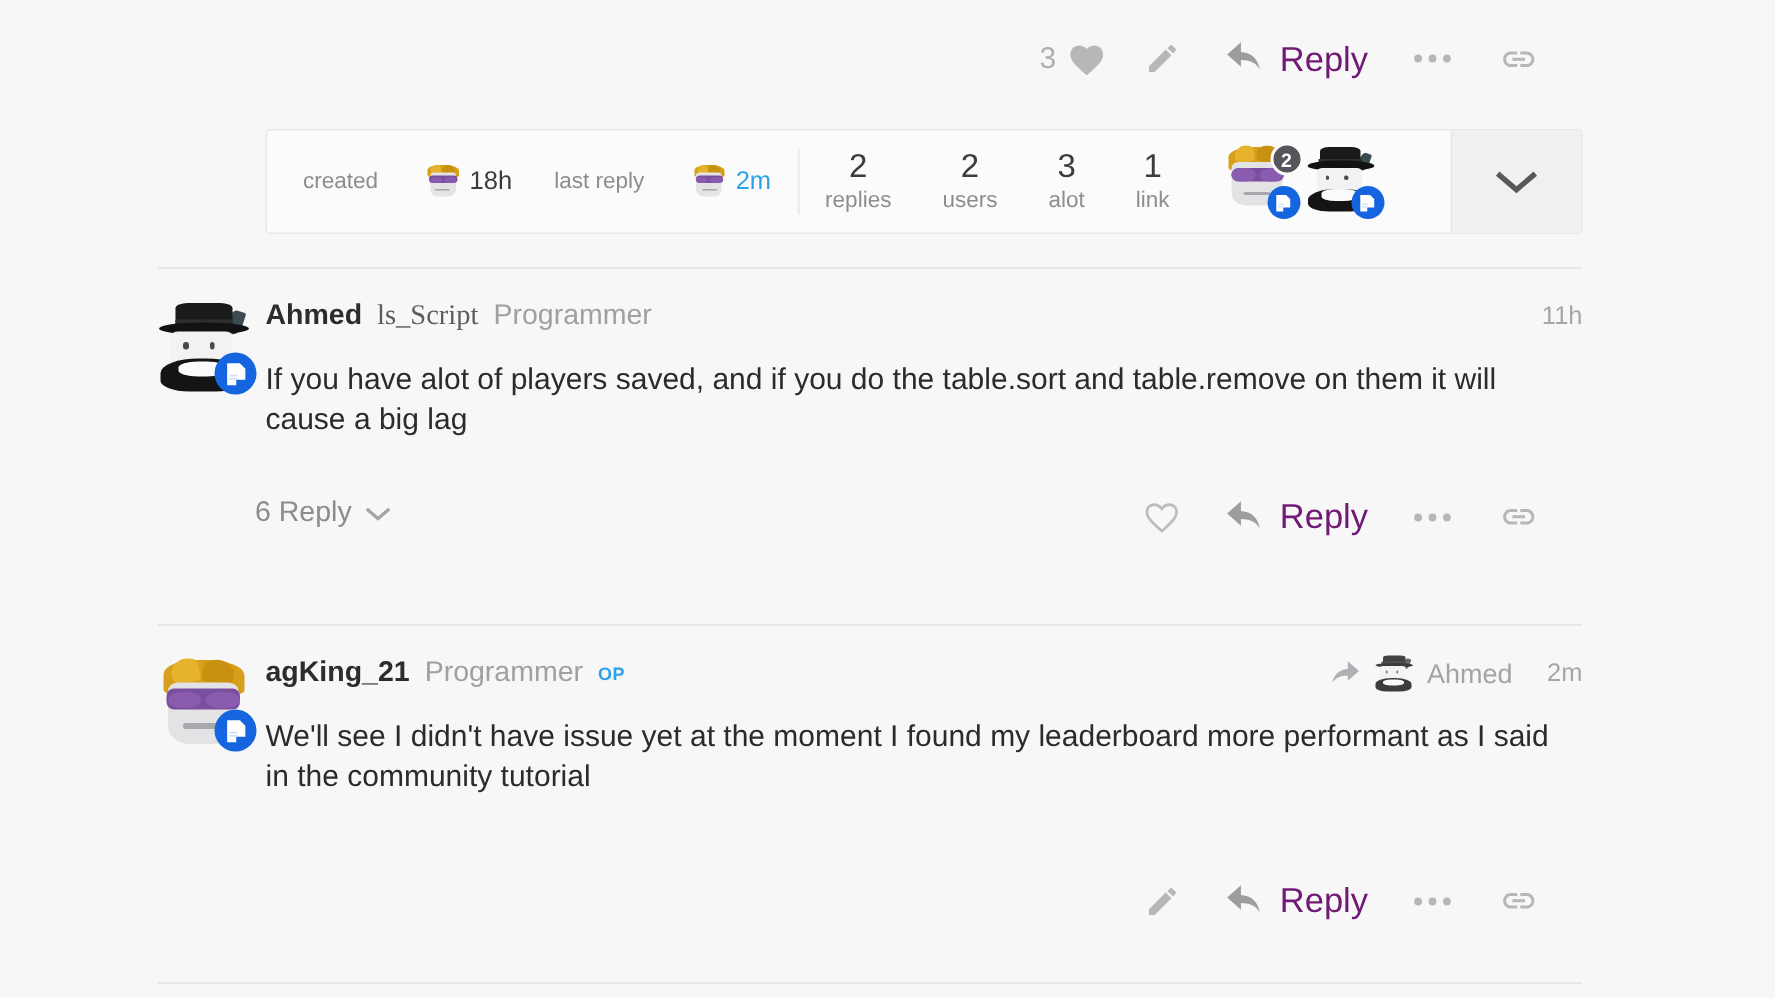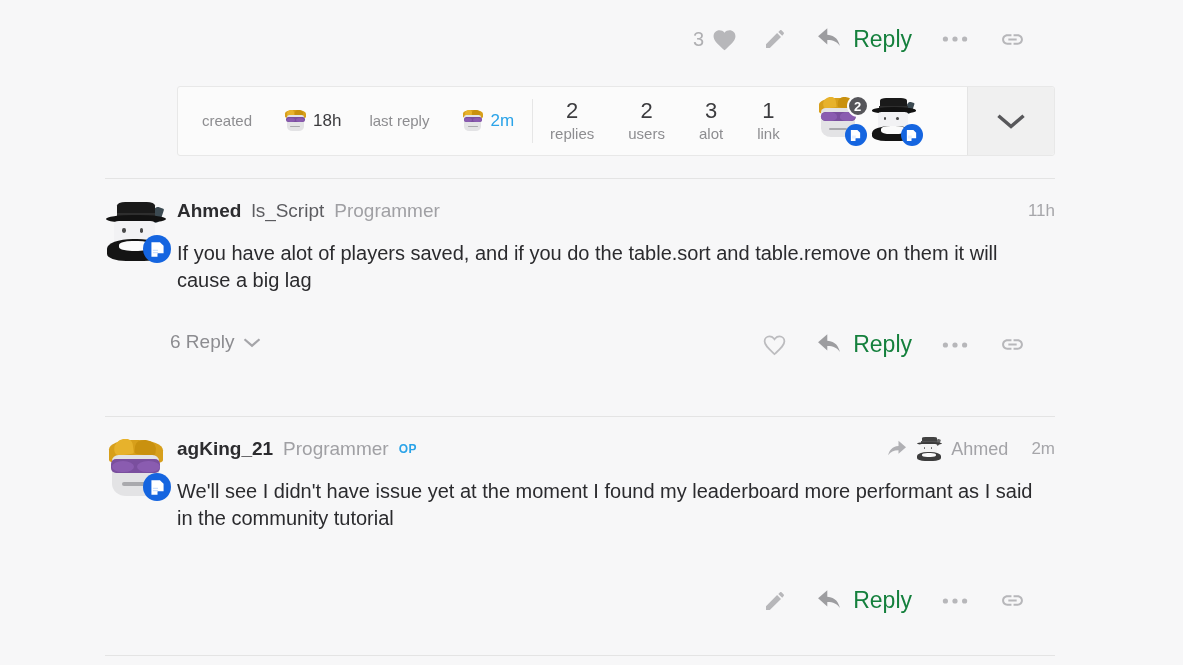--- a/index.html
+++ b/index.html
@@ -37,21 +37,21 @@
   }
   .act-like { font-size: 20px; color: #adadb0; padding: 6px 10px; }
   .act-like .cnt { font-size: 20px; color: #b0b0b3; }
   .act-pad { padding: 6px 16px; }
   .act-reply {
     font-size: 23px;
     color: #a6a6a9;
     padding: 6px 14px;
     gap: 10px;
   }
-  .act-reply .lbl { font-size: 23px; color: #15803d; }
+  .act-reply .lbl { font-size: 23px; color: #701a75; }
 
   svg { display: block; }
   .ico { fill: #b7b7ba; }
   .ico-dark { fill: #9d9da0; }
 
   
   .statswrap {
     position: absolute;
     left: 177px; top: 86px;
     width: 878px; height: 70px;
@@ -247,21 +247,21 @@
     display: flex;
     align-items: center;
     height: 28px;
   }
   .uname {
     font-size: 19px;
     font-weight: bold;
     color: #2c2c2f;
     margin-right: 10px;
   }
-  .utitle { font-size: 19px; color: #5c5c60; margin-right: 10px; }
+  .utitle { font-size: 19px; color: #5c5c60; margin-right: 10px; font-family: Liberation Serif, serif; }
   .utitle-light { font-size: 19px; color: #a0a0a4; margin-right: 10px; }
   .op-badge { font-size: 12px; font-weight: bold; color: #2aa3e8; letter-spacing: .4px; }
   .head-right {
     margin-left: auto;
     display: flex;
     align-items: center;
     gap: 9px;
   }
   .replyto-name { font-size: 18px; color: #a3a3a7; }
   .ts { font-size: 17px; color: #a6a6aa; padding-left: 14px; }

